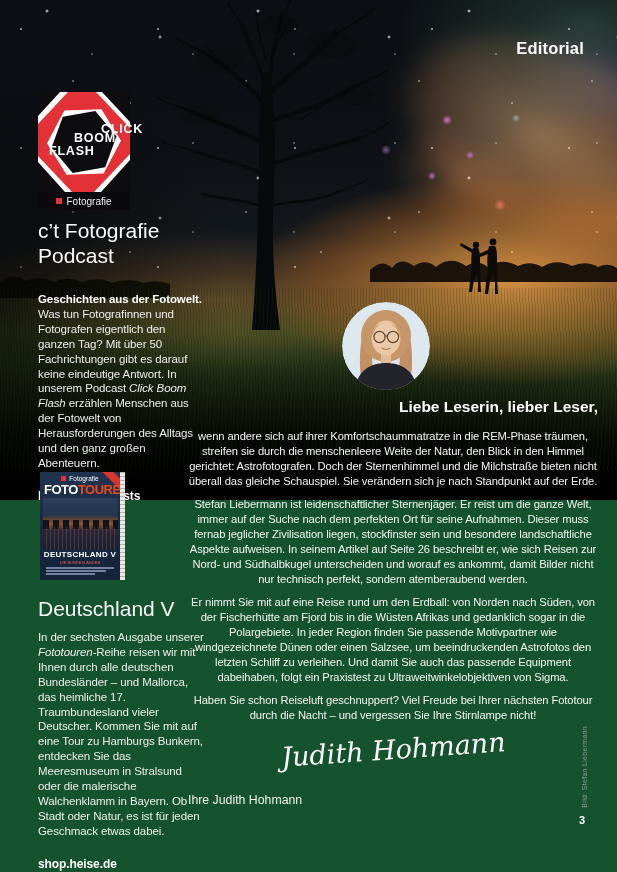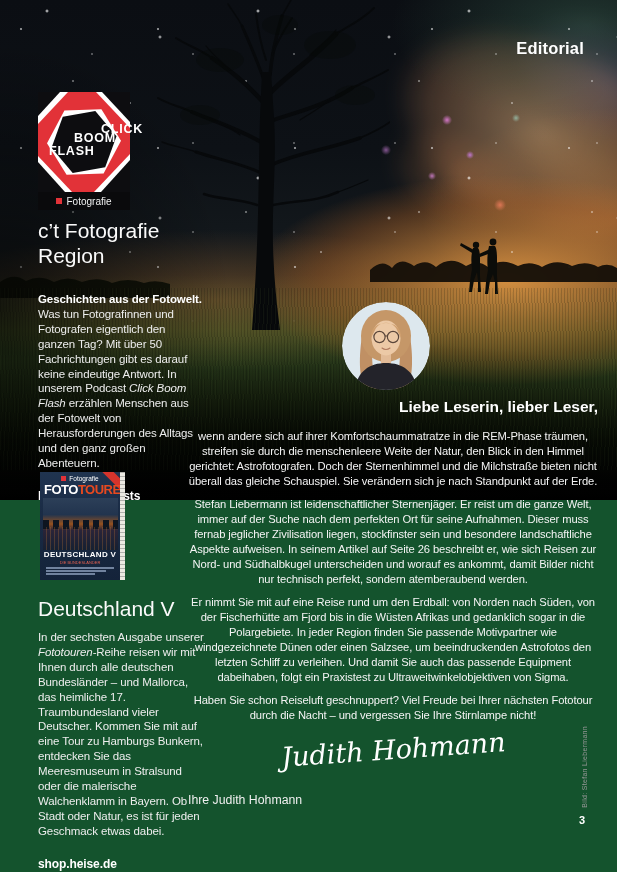--- a/index.html
+++ b/index.html
@@ -195,21 +195,21 @@
     <span class="plogo-txt" style="left:36px;top:40px;">BOOM</span>
     <span class="plogo-txt" style="left:11px;top:53px;">FLASH</span>
     <div class="plogo-brand">
       <span class="sq"></span>
       <span>Fotografie</span>
     </div>
   </div>
 
   <h2 class="side-title pod-title">
     <span>c’t Fotografie</span><br>
-    <span>Region</span>
+    <span>Podcast</span>
   </h2>
   <div class="side-block pod-block">
     <span class="lead">Geschichten aus der Fotowelt.</span>
     <span>Was tun Fotografinnen und Fotografen eigentlich den ganzen Tag? Mit über 50 Fachrichtungen gibt es darauf keine eindeutige Antwort. In unserem Podcast </span><span class="it">Click Boom Flash</span><span> erzählen Menschen aus der Fotowelt von Herausforderungen des Alltags und den ganz großen Abenteuern.</span>
     <br><a class="side-link">heise.de/podcasts</a>
   </div>
 
   <div class="cover">
     <div class="cover-art"></div>
     <div class="cover-brandrow">

